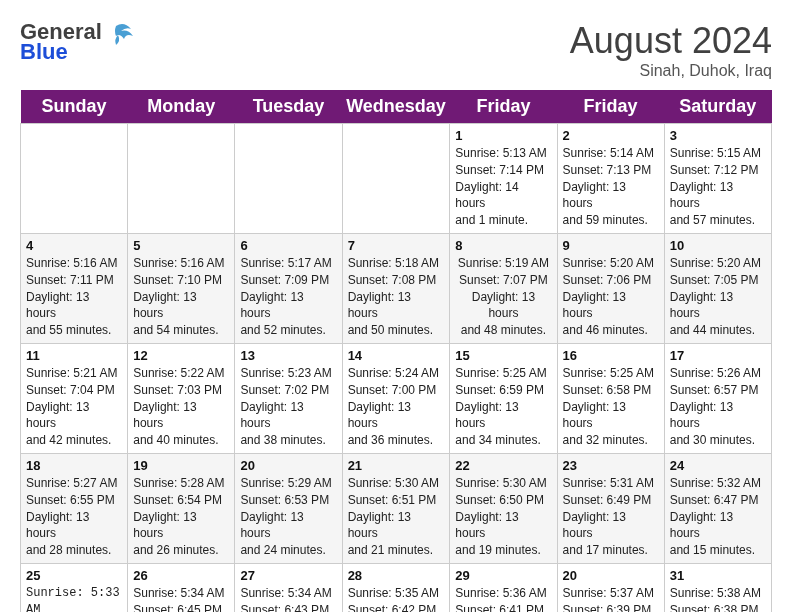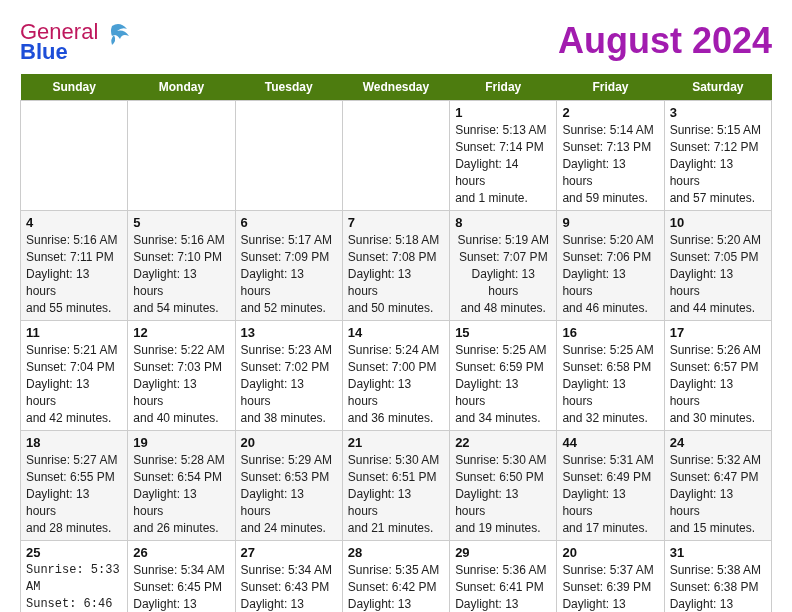--- a/index.html
+++ b/index.html
@@ -19,38 +19,38 @@
     .logo {
       display: flex;
       flex-direction: column;
       align-items: flex-start;
     }
     .title-block {
       text-align: right;
     }
     .calendar-title {
       font-size: 36px;
-      font-weight: bold;
-      color: #a21caf;
+      font-weight: normal;
+      color: #404040;
     }
     .calendar-subtitle {
       font-size: 16px;
       color: #555;
     }
     table {
       width: 100%;
       border-collapse: collapse;
       font-size: 11px;
     }
     thead tr th {
-      background-color: #4d7c0f;
+      background-color: #701a75;
       color: #fff;
       text-align: center;
       padding: 6px 4px;
-      font-size: 12px;
+      font-size: 18px;
       font-weight: bold;
     }
     tbody tr td {
       border: 1px solid #ccc;
       vertical-align: top;
       padding: 4px 5px;
       width: 14.28%;
       min-height: 80px;
       background: #fff;
     }
@@ -75,31 +75,32 @@
       background: #f5f5f5;
     }
   </style>
 </head>
 <body>
 
 <div class="header-top">
   <div class="logo">
     <div style="display:flex;align-items:center;gap:4px;">
       <div style="display:flex;flex-direction:column;">
-        <span style="font-size:22px;font-weight:normal;color:#be185d;line-height:1.1;">General</span>
+        <span style="font-size:22px;font-weight:bold;color:#404040;line-height:1.1;">General</span>
         <span style="font-size:22px;font-weight:bold;color:#1d4ed8;line-height:1.1;margin-top:-4px;">Blue</span>
       </div>
       <svg width="30" height="35" viewBox="0 0 30 35" style="margin-top:-8px;">
         <path d="M10,5 Q18,0 25,8 Q20,6 15,10 Q22,8 27,15 Q20,12 18,18 Q14,12 10,15 Q8,10 10,5Z" fill="#4a9fd4"></path>
         <path d="M12,14 Q15,20 10,24 Q8,18 12,14Z" fill="#4a9fd4"></path>
       </svg>
     </div>
   </div>
   <div class="title-block">
     <div class="calendar-title">August 2024</div>
+    <div class="calendar-subtitle">Sinah, Duhok, Iraq</div>
   </div>
 </div>
 
 <table>
   <thead>
     <tr>
     <th>Sunday</th>
         <th>Monday</th>
         <th>Tuesday</th>
         <th>Wednesday</th>
@@ -268,21 +269,21 @@
 and 21 minutes.</div>
         </td>
         <td>
           <div class="day-num">22</div>
           <div class="day-info" style="white-space: pre-line;">Sunrise: 5:30 AM
 Sunset: 6:50 PM
 Daylight: 13 hours
 and 19 minutes.</div>
         </td>
         <td>
-          <div class="day-num">44</div>
+          <div class="day-num">23</div>
           <div class="day-info" style="white-space: pre-line;">Sunrise: 5:31 AM
 Sunset: 6:49 PM
 Daylight: 13 hours
 and 17 minutes.</div>
         </td>
         <td>
           <div class="day-num">24</div>
           <div class="day-info" style="white-space: pre-line;">Sunrise: 5:32 AM
 Sunset: 6:47 PM
 Daylight: 13 hours

